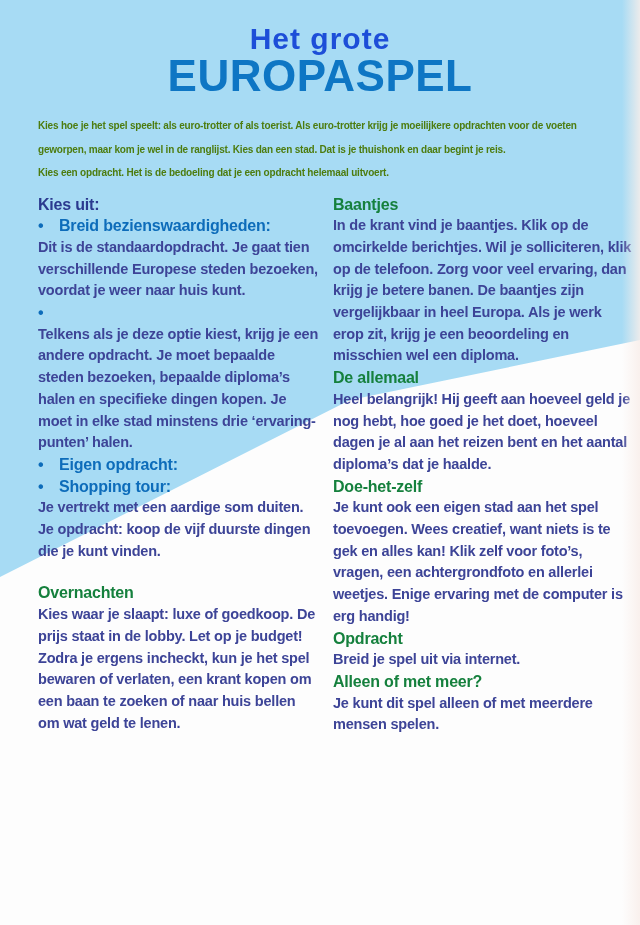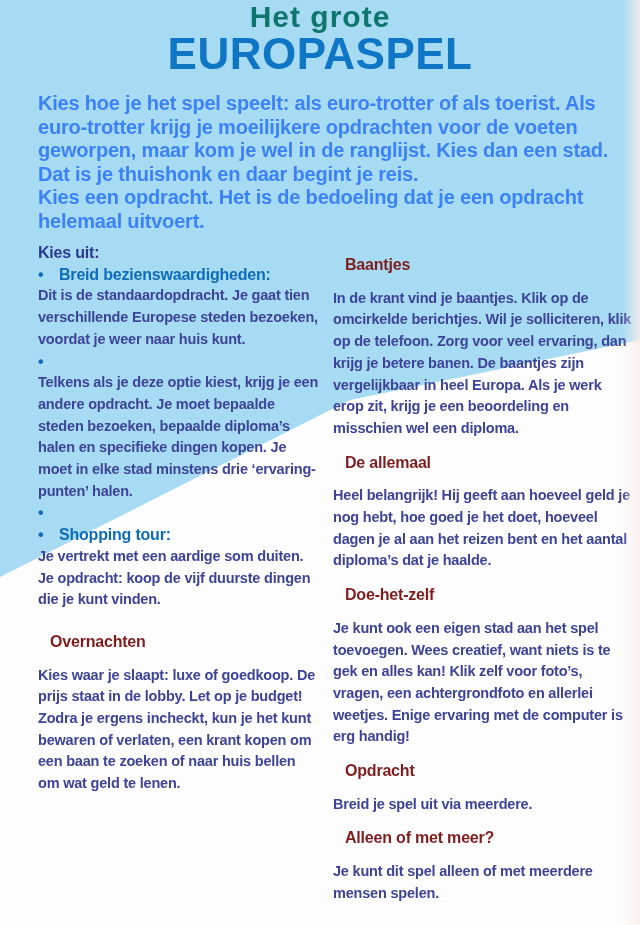--- a/index.html
+++ b/index.html
@@ -12,36 +12,36 @@
   }
   .bg-svg { position:absolute; top:0; left:0; z-index:0; }
   .scan-edge {
     position:absolute; top:0; right:0; width:18px; height:100%;
     background:linear-gradient(to right, rgba(249,240,237,0), rgba(248,238,234,0.85));
     z-index:3; pointer-events:none;
   }
   .content { position:relative; z-index:1; }
 
   .title1 {
-    margin:0; 
+    margin:0; padding-top:22px;
     text-align:center;
-    color:#0f766e; font-weight:bold;
+    color:#1d4ed8; font-weight:bold;
     font-size:30px; line-height:33px; letter-spacing:1px;
   }
   .title2 {
     margin:0;
     text-align:center;
     color:#0E76C4; font-weight:bold;
     font-size:44px; line-height:42px; letter-spacing:0.5px;
   }
   .intro {
     margin:17px 0 0 38px;
     width:578px;
-    color:#3b82f6; font-weight:bold;
-    font-size:20px; line-height:23.5px; letter-spacing:-0.2px;
+    color:#4d7c0f; font-weight:bold;
+    font-size:10px; line-height:23.5px; letter-spacing:-0.2px;
     white-space:pre-line;
   }
   .columns { display:flex; margin:9px 0 0 38px; }
   .col-left  { width:282px; }
   .col-right { width:302px; margin-left:13px; }
 
   .kies-uit {
     margin:0; color:#2B3A8F; font-weight:bold;
     font-size:16px; line-height:21.7px; letter-spacing:-0.2px;
   }
@@ -49,21 +49,21 @@
     display:flex; margin:0;
     color:#0D6CBA; font-weight:bold;
     font-size:16px; line-height:21.7px; letter-spacing:-0.2px;
   }
   .bullet { width:21px; flex:none; }
   .body {
     margin:0; color:#3D4497; font-weight:bold;
     font-size:14.5px; line-height:21.7px; letter-spacing:-0.2px;
   }
   .col-heading {
-    margin:12px; color:#7f1d1d; font-weight:bold;
+    margin:0; color:#15803d; font-weight:bold;
     font-size:16px; line-height:21.7px; letter-spacing:-0.2px;
   }
   .sec-gap { margin-top:20px; }
 </style>
 </head>
 <body>
 
 <div class="sheet">
 
   <svg class="bg-svg" width="640" height="925" viewBox="0 0 640 925" preserveAspectRatio="none" aria-hidden="true">
@@ -91,31 +91,32 @@
         </div>
         <p class="body">Dit is de standaardopdracht. Je gaat tien verschillende Europese steden bezoeken, voordat je weer naar huis kunt.</p>
 
         <div class="bullet-line">
           <span class="bullet">•</span>
         </div>
         <p class="body">Telkens als je deze optie kiest, krijg je een andere opdracht. Je moet bepaalde steden bezoeken, bepaalde diploma’s halen en specifieke dingen kopen. Je moet in elke stad minstens drie ‘ervaring-punten’ halen.</p>
 
         <div class="bullet-line">
           <span class="bullet">•</span>
+          <span>Eigen opdracht:</span>
         </div>
 
         <div class="bullet-line">
           <span class="bullet">•</span>
           <span>Shopping tour:</span>
         </div>
         <p class="body">Je vertrekt met een aardige som duiten. Je opdracht: koop de vijf duurste dingen die je kunt vinden.</p>
 
         <div class="sec-gap">
           <div class="col-heading">Overnachten</div>
-          <p class="body">Kies waar je slaapt: luxe of goedkoop. De prijs staat in de lobby. Let op je budget! Zodra je ergens incheckt, kun je het kunt bewaren of verlaten, een krant kopen om een baan te zoeken of naar huis bellen om wat geld te lenen.</p>
+          <p class="body">Kies waar je slaapt: luxe of goedkoop. De prijs staat in de lobby. Let op je budget! Zodra je ergens incheckt, kun je het spel bewaren of verlaten, een krant kopen om een baan te zoeken of naar huis bellen om wat geld te lenen.</p>
         </div>
       </div>
 
       <div class="col-right">
 
         <div>
           <div class="col-heading">Baantjes</div>
           <p class="body">In de krant vind je baantjes. Klik op de omcirkelde berichtjes. Wil je solliciteren, klik op de telefoon. Zorg voor veel ervaring, dan krijg je betere banen. De baantjes zijn vergelijkbaar in heel Europa. Als je werk erop zit, krijg je een beoordeling en misschien wel een diploma.</p>
         </div>
 
@@ -124,21 +125,21 @@
           <p class="body">Heel belangrijk! Hij geeft aan hoeveel geld je nog hebt, hoe goed je het doet, hoeveel dagen je al aan het reizen bent en het aantal diploma’s dat je haalde.</p>
         </div>
 
         <div>
           <div class="col-heading">Doe-het-zelf</div>
           <p class="body">Je kunt ook een eigen stad aan het spel toevoegen. Wees creatief, want niets is te gek en alles kan! Klik zelf voor foto’s, vragen, een achtergrondfoto en allerlei weetjes. Enige ervaring met de computer is erg handig!</p>
         </div>
 
         <div>
           <div class="col-heading">Opdracht</div>
-          <p class="body">Breid je spel uit via meerdere.</p>
+          <p class="body">Breid je spel uit via internet.</p>
         </div>
 
         <div>
           <div class="col-heading">Alleen of met meer?</div>
           <p class="body">Je kunt dit spel alleen of met meerdere mensen spelen.</p>
         </div>
 
       </div>
     </div>
   </div>

